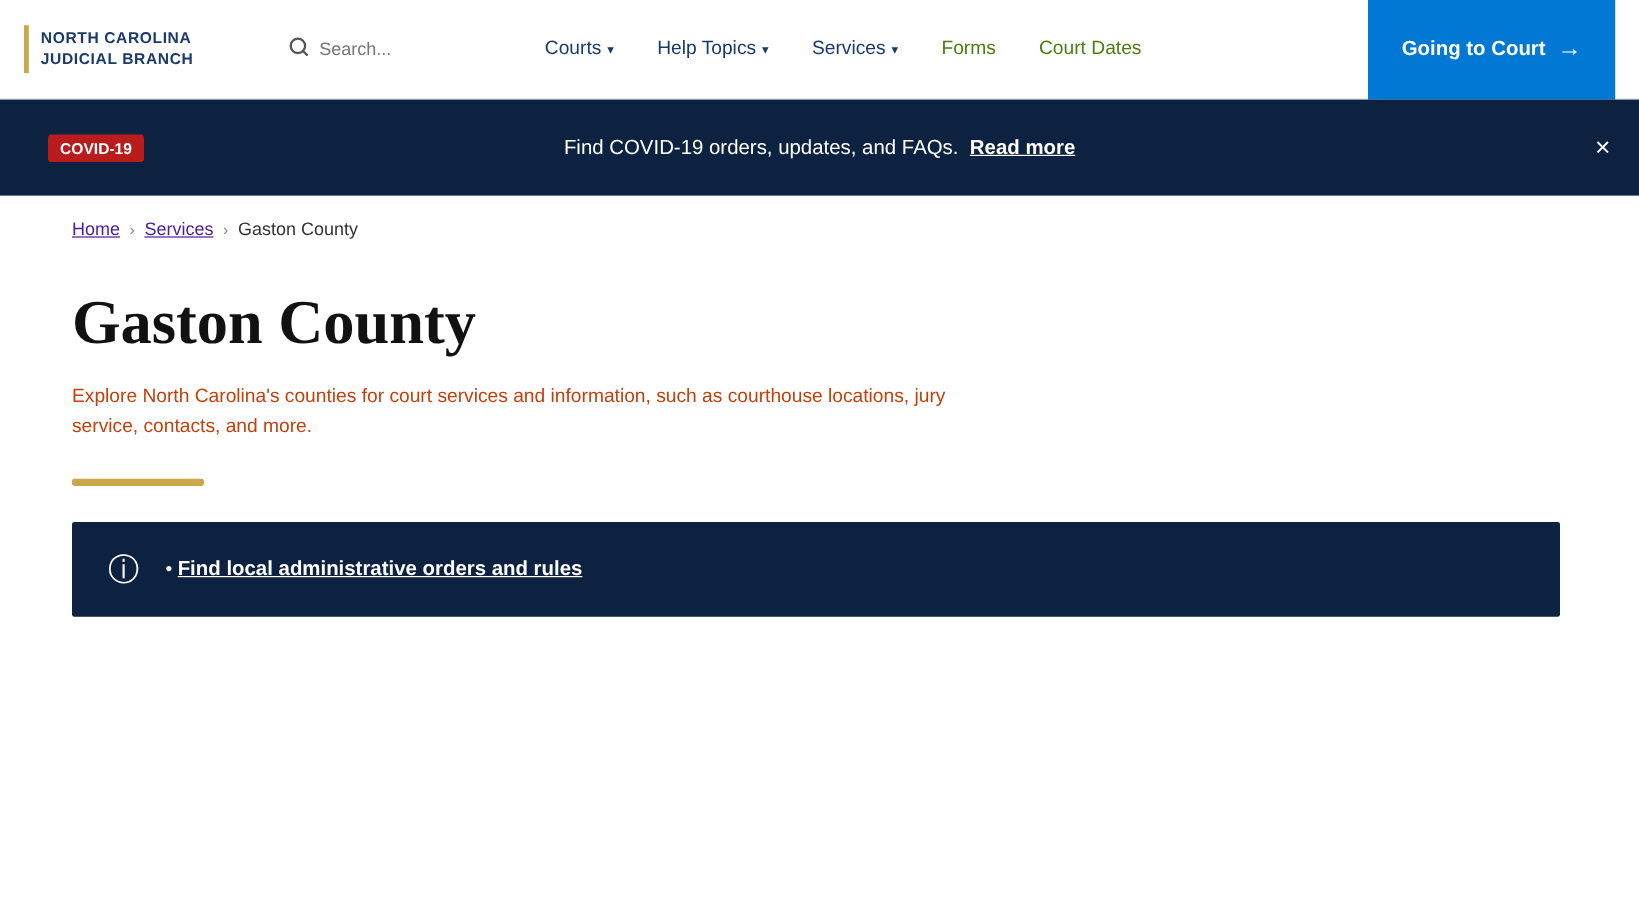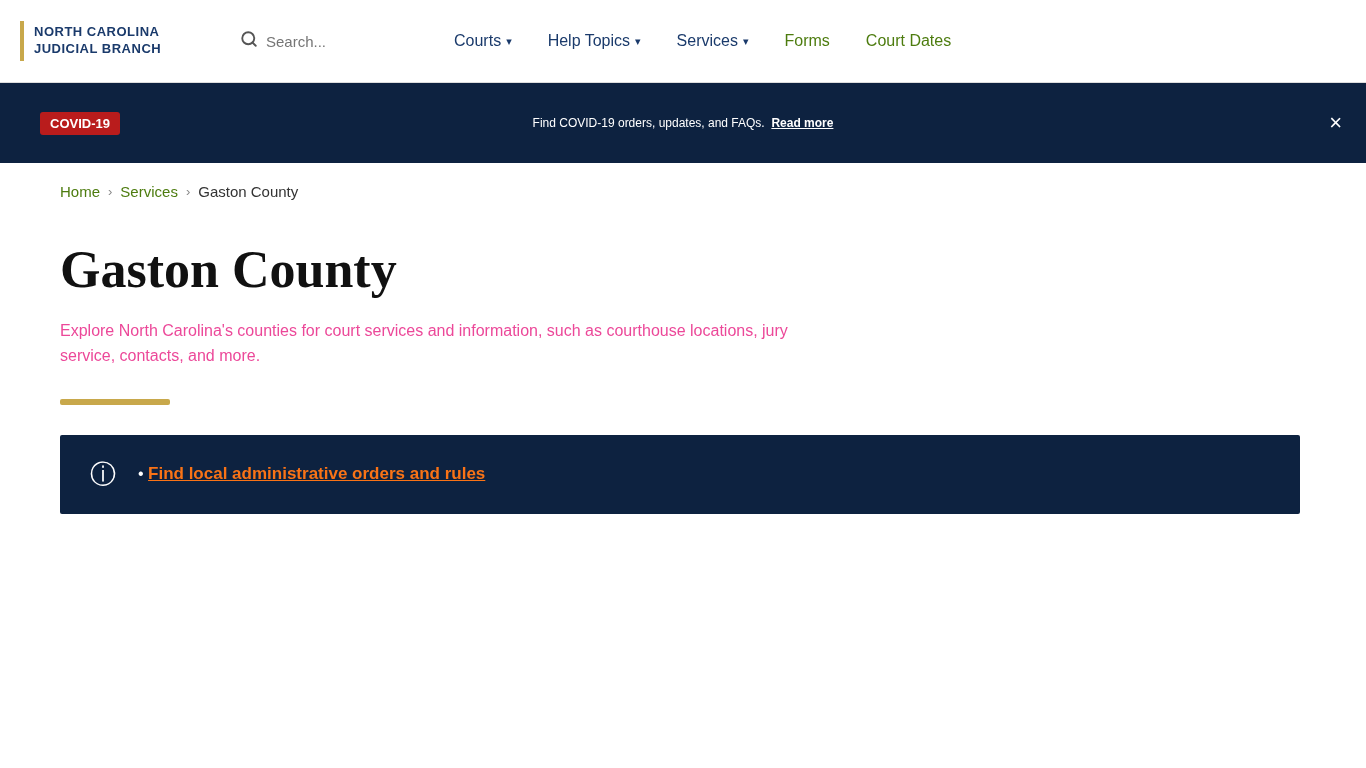--- a/index.html
+++ b/index.html
@@ -124,21 +124,21 @@
       color: #fff;
       font-size: 13px;
       font-weight: 700;
       padding: 4px 10px;
       border-radius: 3px;
       margin-right: 20px;
       position: absolute;
       left: 40px;
     }
     .covid-text {
-      font-size: 12px;
+      font-size: 17px;
       color: #fff;
     }
     .covid-link {
       color: #fff;
       font-weight: 700;
       text-decoration: underline;
       cursor: pointer;
     }
     .close-btn {
       position: absolute;
@@ -156,21 +156,22 @@
     
     .breadcrumb {
       display: flex;
       align-items: center;
       padding: 20px 60px;
       font-size: 15px;
       color: #555;
       gap: 8px;
     }
     .breadcrumb a {
-      color: #4d7c0f;
+      color: #4c1d95;
+      text-decoration: underline;
       cursor: pointer;
     }
     .breadcrumb-separator {
       color: #888;
       font-size: 13px;
     }
     .breadcrumb-current {
       color: #333;
     }
 
@@ -181,21 +182,21 @@
     .page-title {
       font-family: Georgia, 'Times New Roman', serif;
       font-size: 52px;
       font-weight: 700;
       color: #111;
       margin-bottom: 18px;
       line-height: 1.15;
     }
     .page-description {
       font-size: 16px;
-      color: #ec4899;
+      color: #c2410c;
       line-height: 1.6;
       max-width: 760px;
       margin-bottom: 30px;
     }
     .gold-divider {
       width: 110px;
       height: 6px;
       background: #c8a84b;
       margin-bottom: 30px;
       border-radius: 2px;
@@ -211,21 +212,21 @@
       border-radius: 2px;
       max-width: 1240px;
       gap: 22px;
     }
     .info-icon {
       font-size: 26px;
       color: #fff;
       flex-shrink: 0;
     }
     .info-link {
-      color: #f97316;
+      color: #ffffff;
       font-size: 17px;
       font-weight: 600;
       text-decoration: underline;
       cursor: pointer;
     }
   </style>
 </head>
 <body>
 
 <header class="header">
@@ -261,20 +262,24 @@
       <span class="nav-chevron">▾</span>
     </a>
     <a class="nav-forms">
       <span>Forms</span>
     </a>
     <a class="nav-court-dates">
       <span>Court Dates</span>
     </a>
   </nav>
 
+  <div class="going-to-court-btn">
+    <span>Going to Court</span>
+    <span class="arrow-right">→</span>
+  </div>
 </header>
 
 <div class="covid-banner">
   <span class="covid-badge">COVID-19</span>
   <span class="covid-text">
     <span>Find COVID-19 orders, updates, and FAQs.</span>
     &nbsp;<a class="covid-link">Read more</a>
   </span>
   <button class="close-btn">×</button>
 </div>

